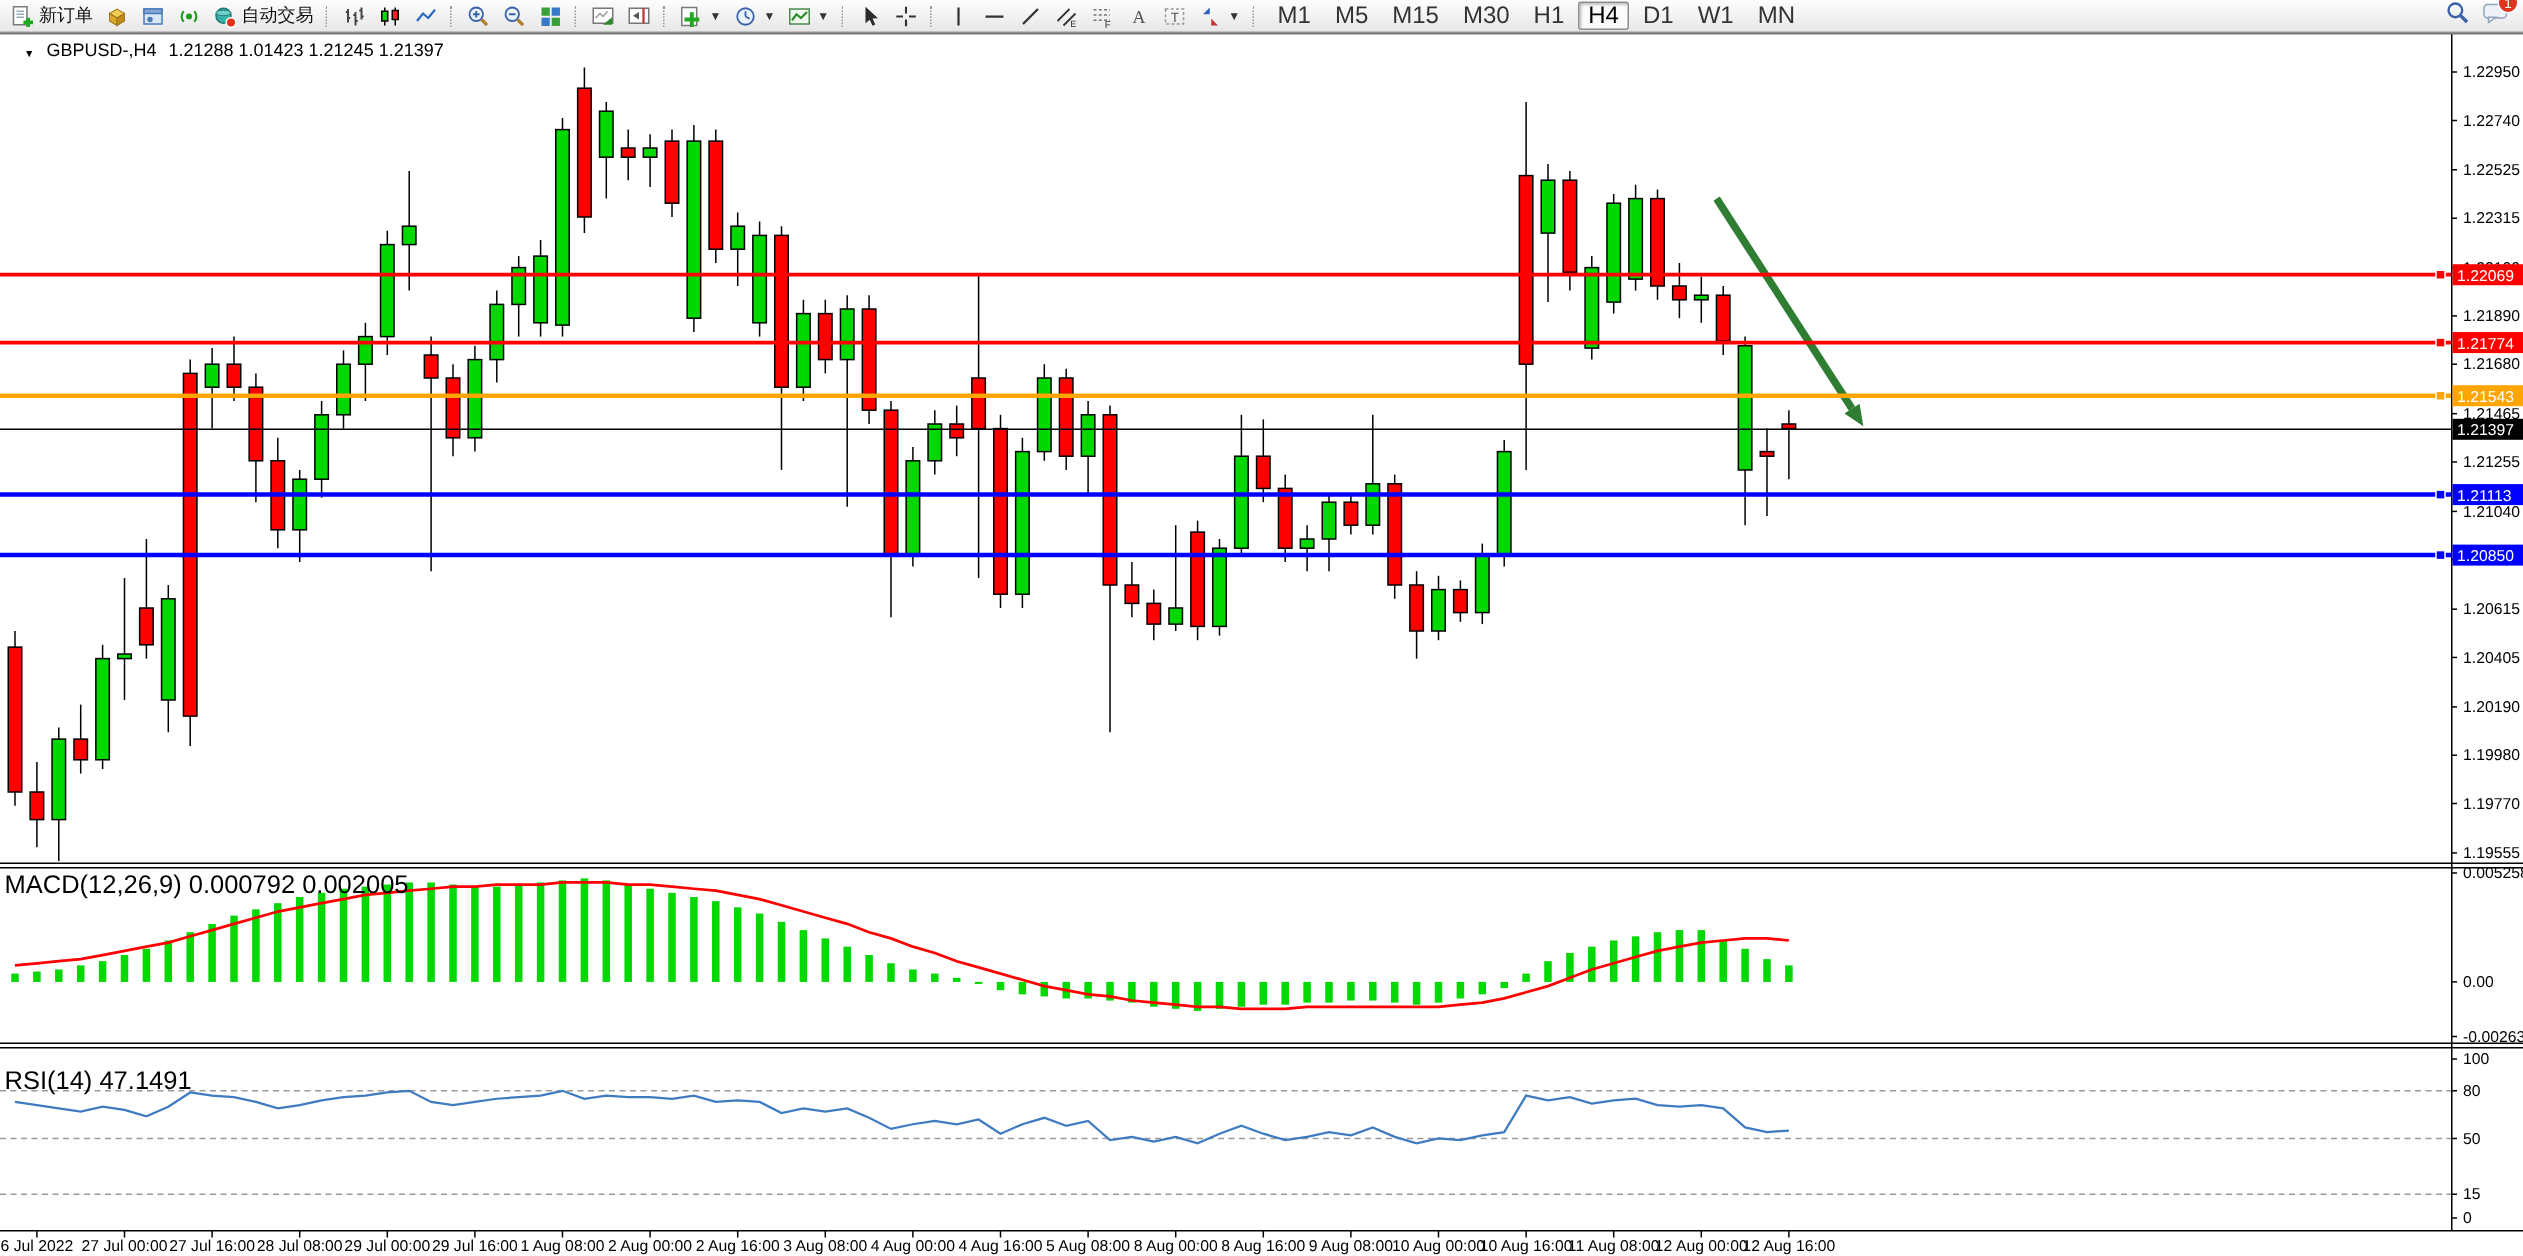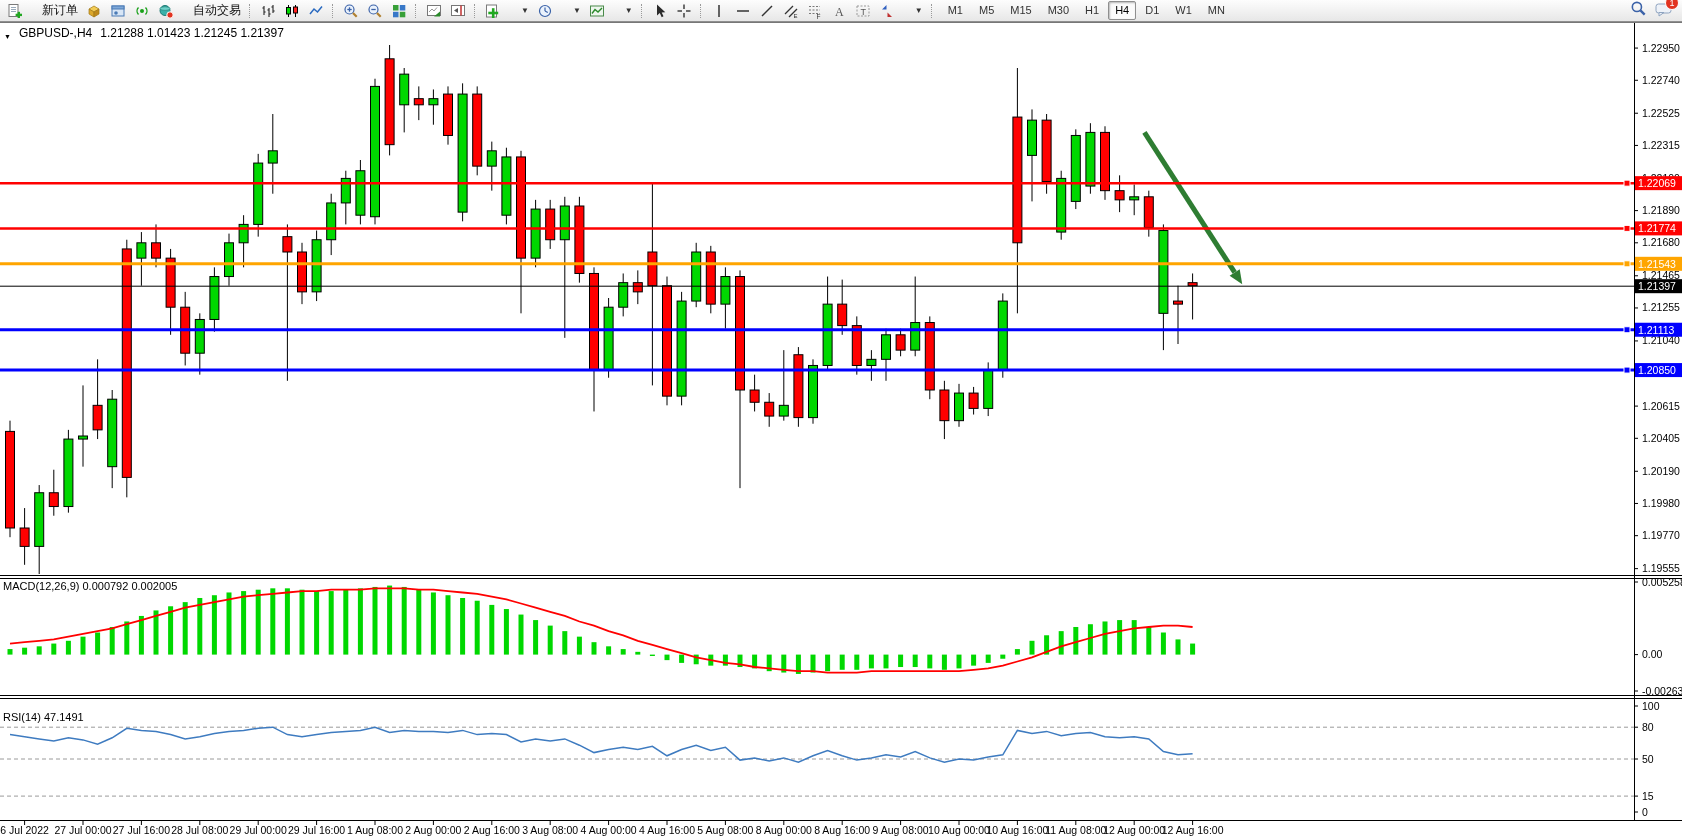--- a/index.html
+++ b/index.html
@@ -1,38 +1,38 @@
 <!DOCTYPE html>
 <html><head>
 <meta charset="utf-8">
 <style>
   html,body{margin:0;padding:0}
   body{width:1682px;height:837px;overflow:hidden;position:relative;background:#fff;
        font-family:"Liberation Sans",sans-serif;}
   .toolbar{position:absolute;top:0;left:0;width:1682px;height:22px;box-sizing:border-box;
     display:flex;align-items:center;background:linear-gradient(#fdfdfd,#e7e7e7);
     border-bottom:1px solid #8f8f8f;padding:0 3px;z-index:30;}
-  .tb{display:flex;align-items:center;gap:19px;padding:1px 3px;height:18px;
+  .tb{display:flex;align-items:center;gap:3px;padding:1px 3px;height:18px;
     border:1px solid transparent;border-radius:2px;font-size:12px;color:#111;cursor:default;flex:0 0 auto;}
   .tb svg{display:block}
   .grip{width:2px;height:14px;margin:0 4px;border-left:1px dotted #9a9a9a;flex:0 0 auto;}
   .caret{font-size:8px;color:#333;margin-left:1px}
   .tf-group{display:flex;align-items:center;margin-left:2px}
-  .tf-btn{font-size:11px;padding:0 6px;height:17px;line-height:17px;color:#333;
+  .tf-btn{font-size:16px;padding:0 6px;height:17px;line-height:17px;color:#333;
     border:1px solid transparent;margin:0 1px;border-radius:2px}
   .tf-btn.active{background:#fbfbfb;border-color:#8f8f8f;box-shadow:inset 1px 1px 2px rgba(0,0,0,.28);color:#000}
   .tb-right{margin-left:auto;display:flex;align-items:center;gap:8px;padding-right:6px}
   .chat-wrap{position:relative}
   .badge{position:absolute;top:-5px;right:-6px;background:#e23320;color:#fff;border-radius:50%;
     width:12px;height:12px;font-size:9px;line-height:12px;text-align:center;border:1px solid #fff}
   #cv{position:absolute;top:22px;left:0;background:#fff}
-  .sym-title{position:absolute;top:26px;left:4px;font-size:12px;color:#000;
+  .sym-title{position:absolute;top:26px;left:16px;font-size:12px;color:#000;
     display:flex;gap:8px;align-items:flex-end;z-index:5}
   .tri{font-size:7px;color:#000}
-  .ind-label{position:absolute;left:3px;font-size:11px;color:#000;z-index:5}
+  .ind-label{position:absolute;left:3px;font-size:17px;color:#000;z-index:5}
   .macd-pos{top:580px}
   .rsi-pos{top:711px}
 </style>
 </head>
 <body>
 
 <div class="toolbar">
   <span class="tb">
     <span>
         <svg width="16" height="16" viewBox="0 0 16 16">

